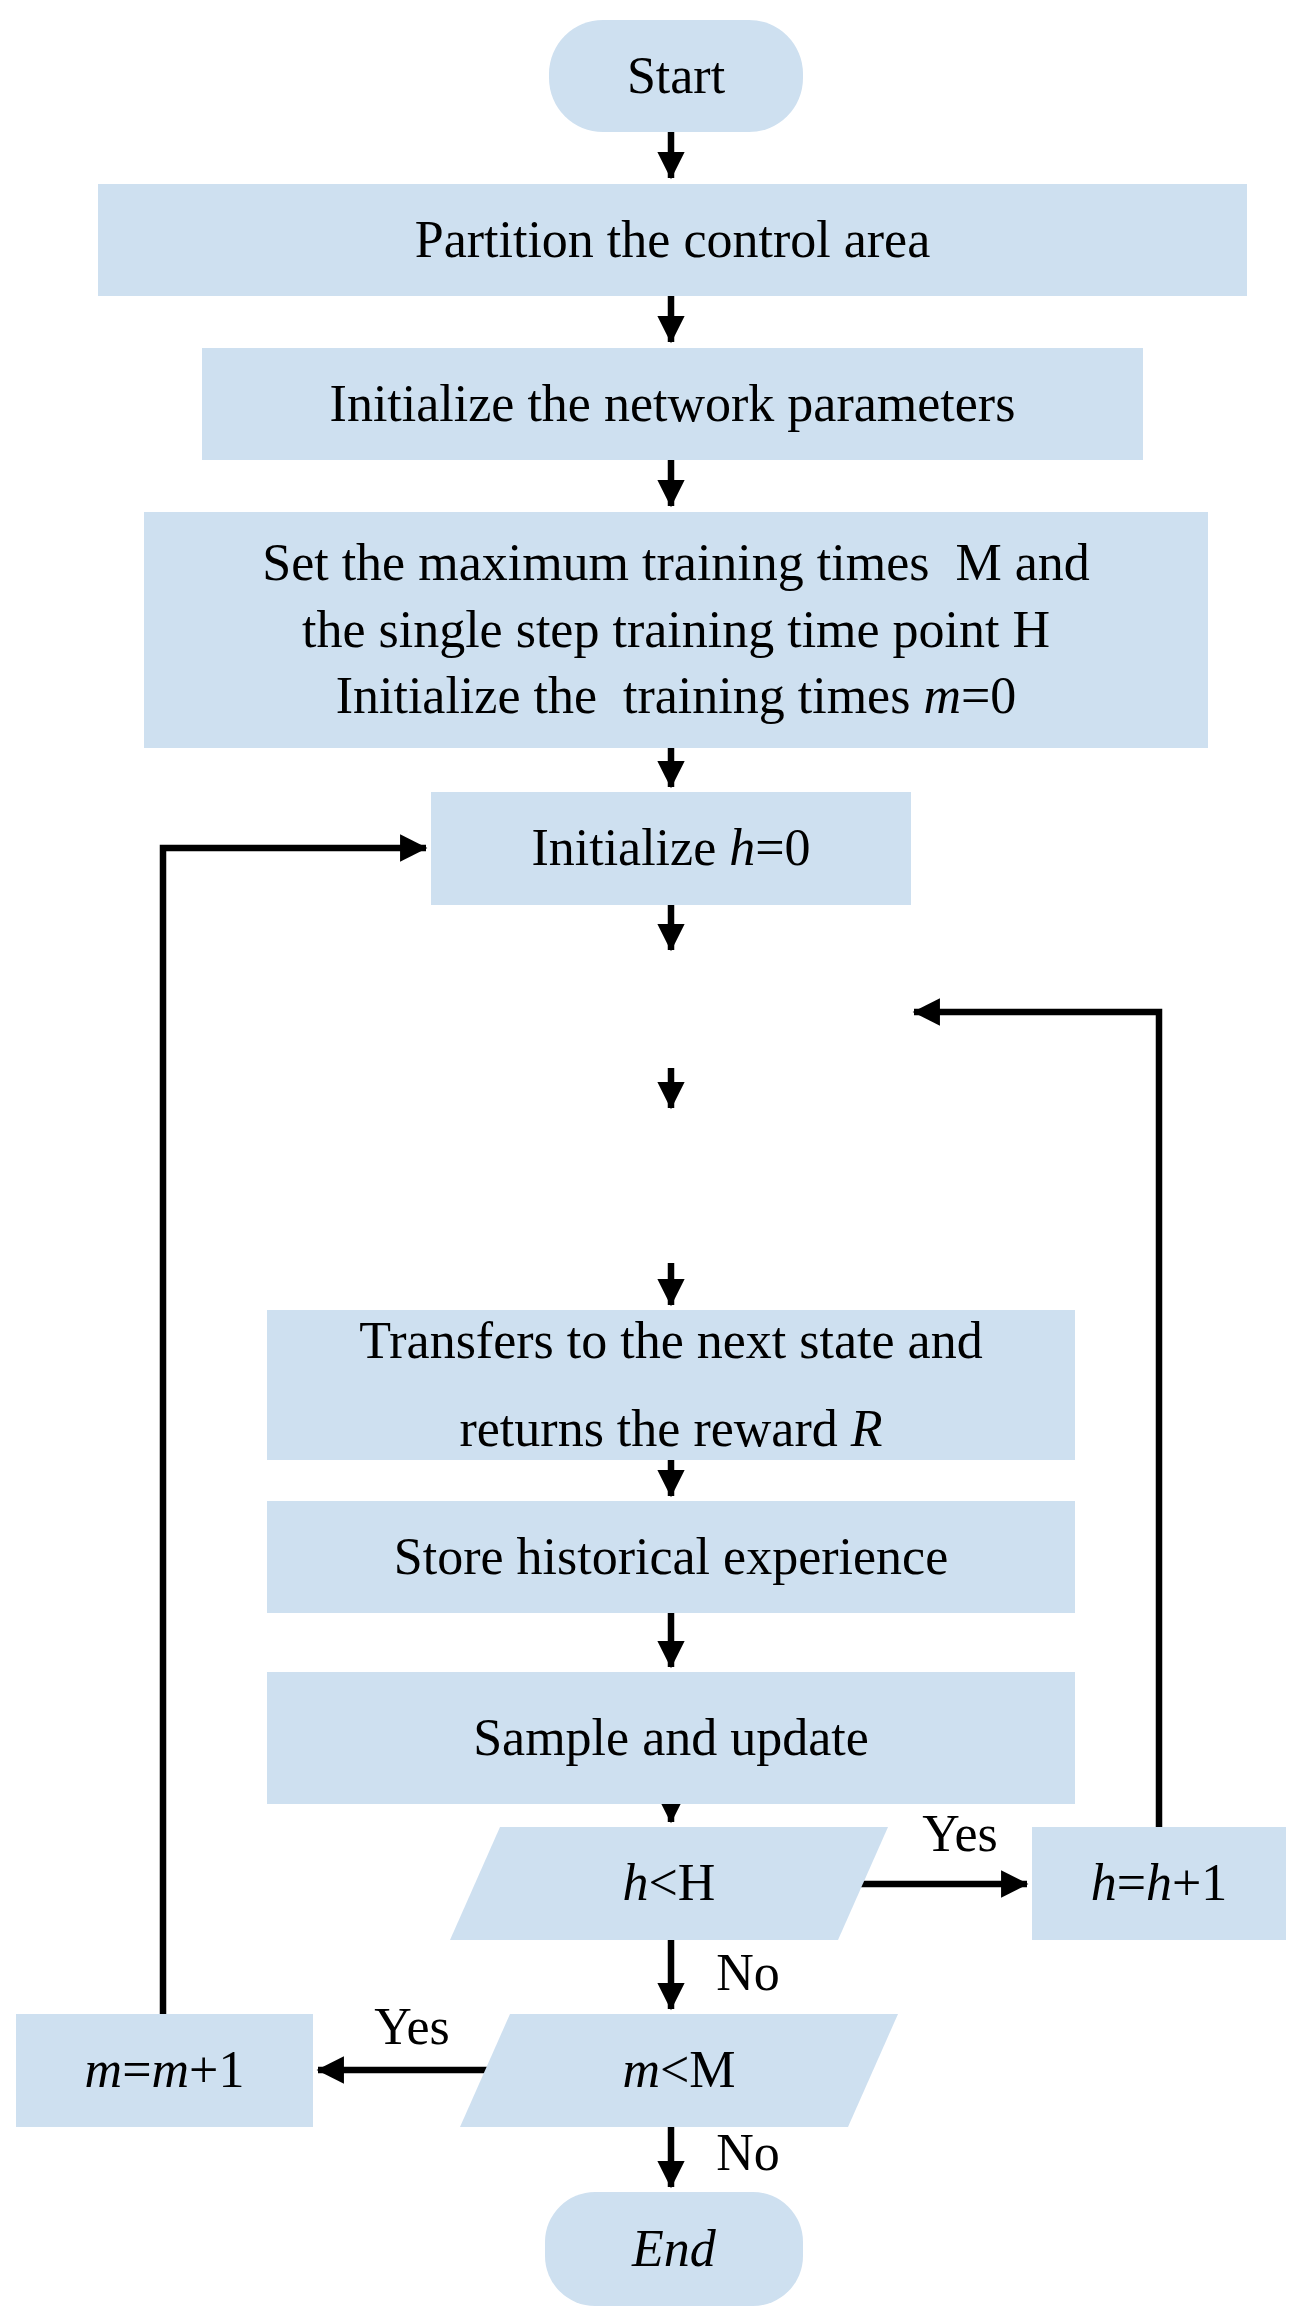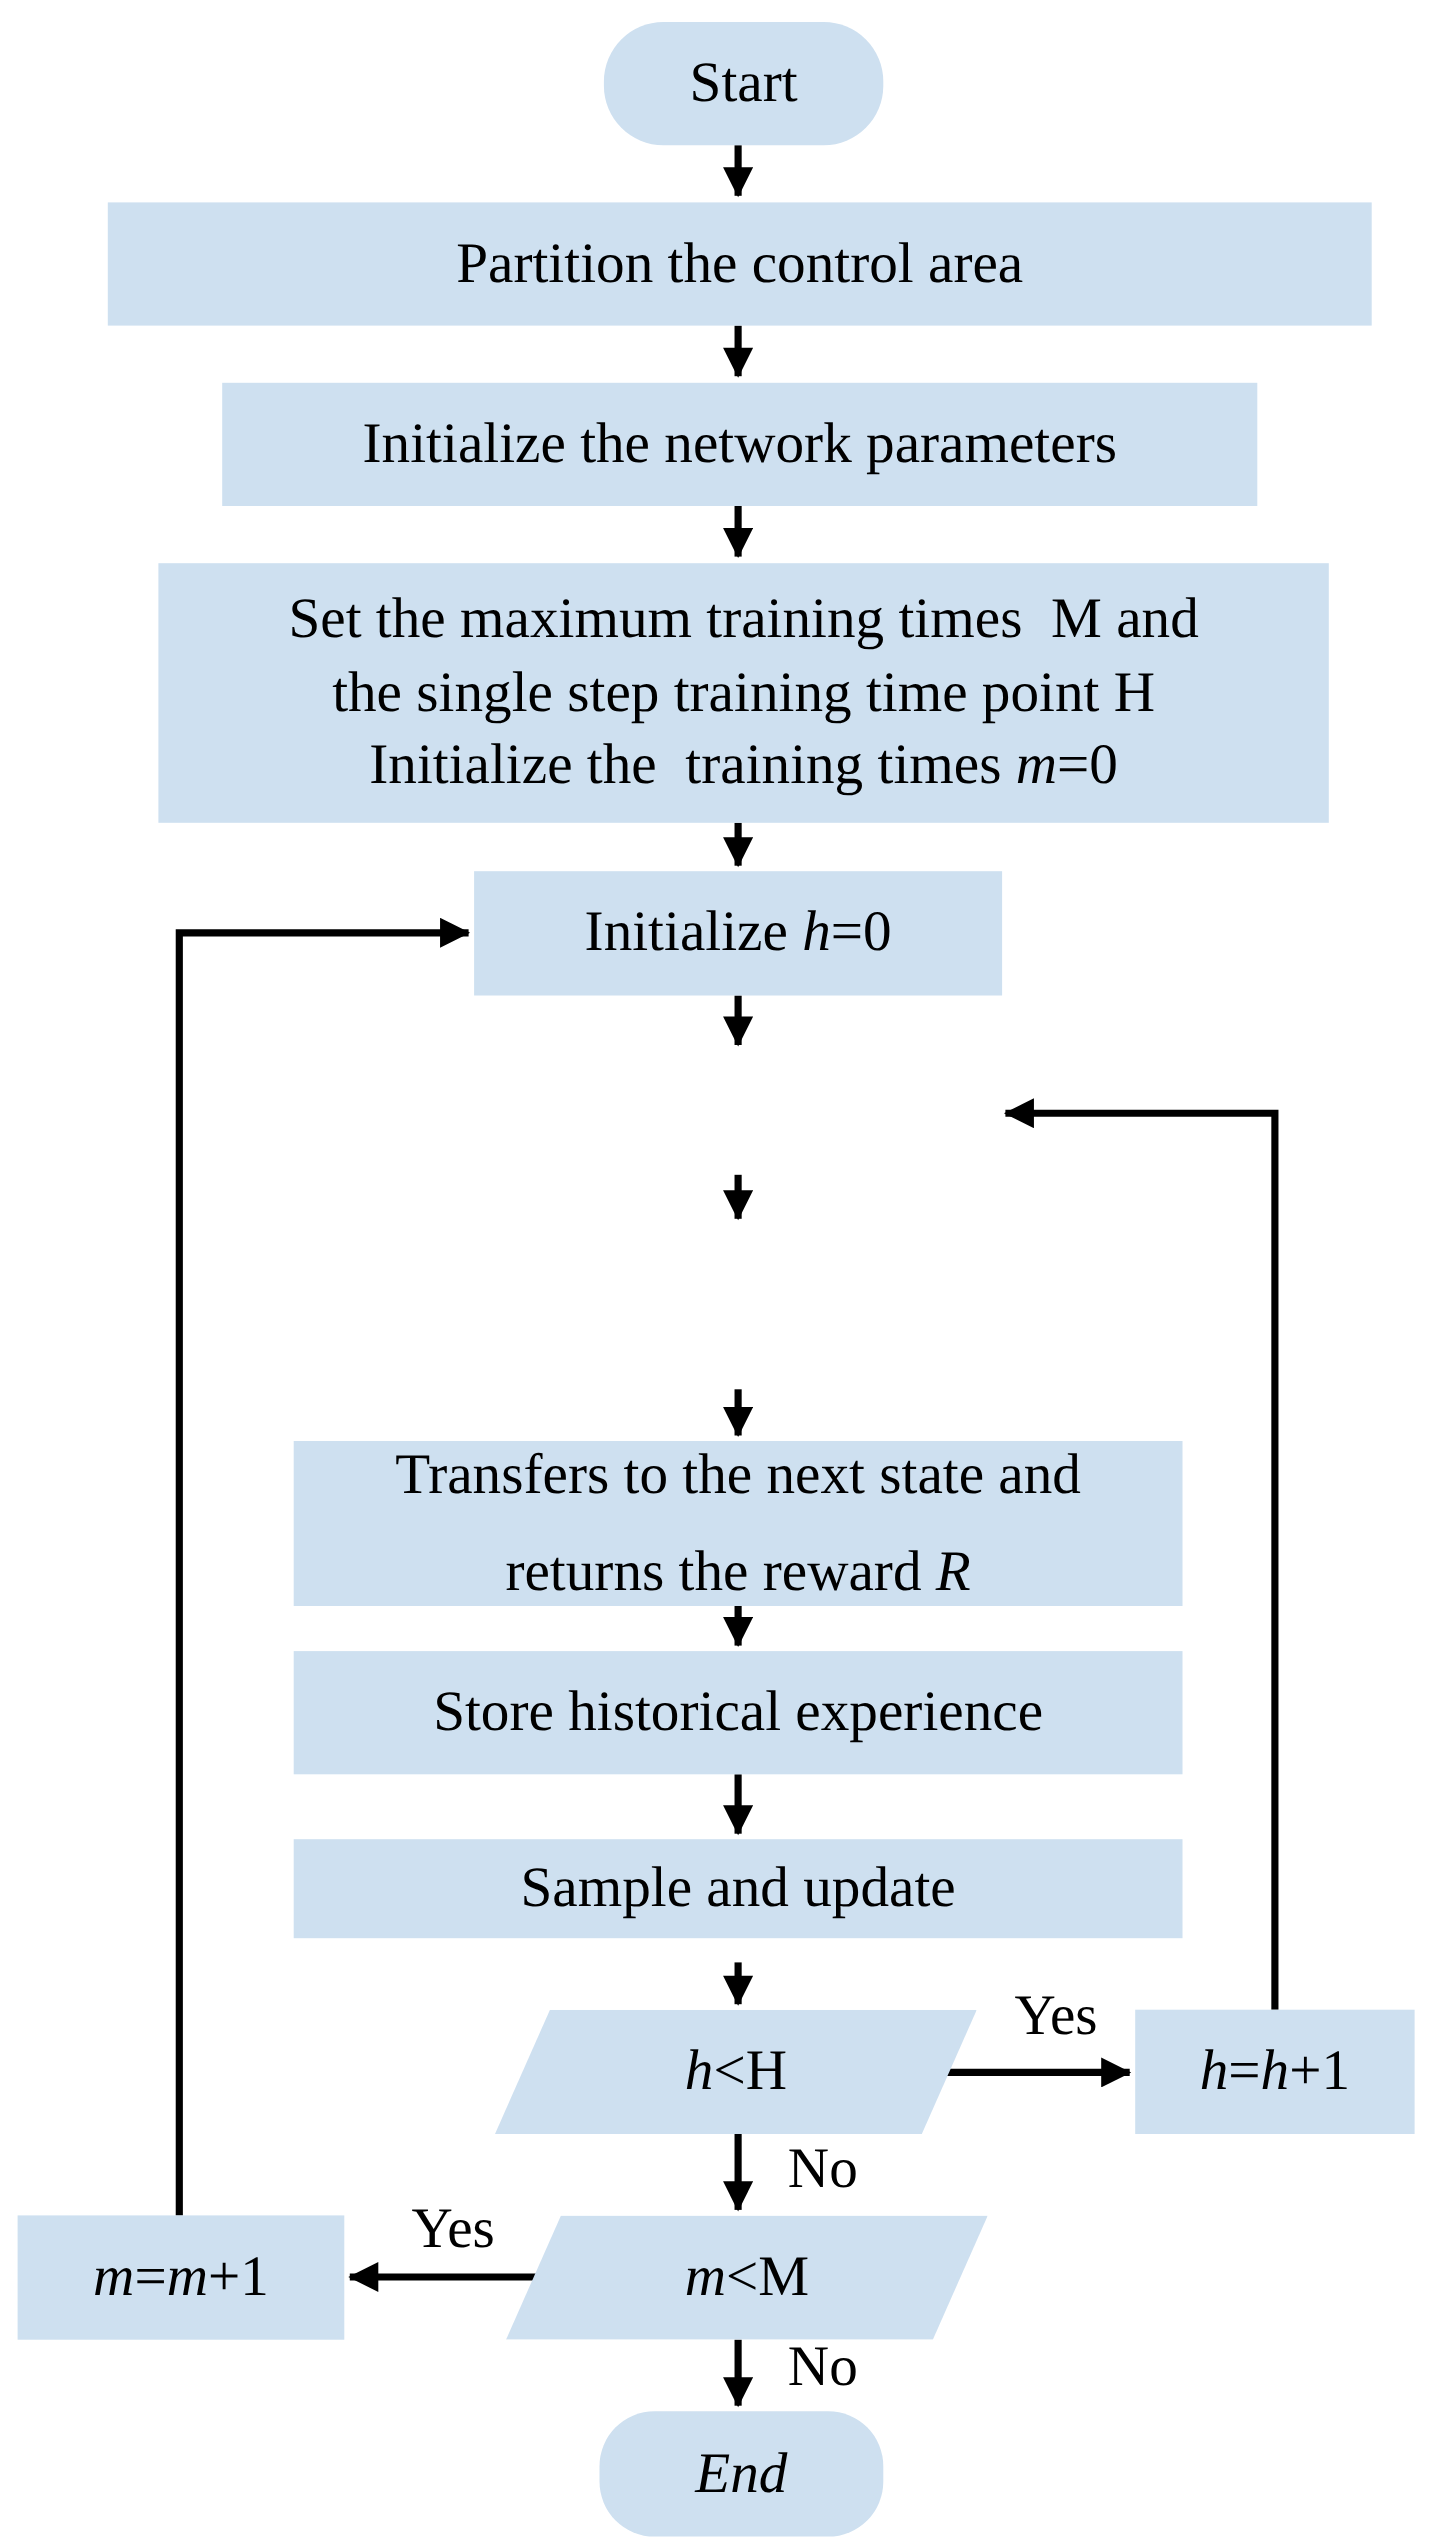--- a/index.html
+++ b/index.html
@@ -39,21 +39,21 @@
   
   #n-start    {left:549px;top:20px;  width:254px; height:112px;border-radius:54px;}
   #n-partition{left:98px; top:184px; width:1149px;height:112px;}
   #n-initnet  {left:202px;top:348px; width:941px; height:112px;}
   #n-setmax   {left:144px;top:512px; width:1064px;height:236px;}
   #n-inith    {left:431px;top:792px; width:480px; height:113px;}
   #n-obtain   {left:428px;top:956px; width:481px; height:112px;}
   #n-output   {left:228px;top:1113px;width:886px; height:150px;}
   #n-transfers{left:267px;top:1310px;width:808px; height:150px;gap:21px;}
   #n-store    {left:267px;top:1501px;width:808px; height:112px;}
-  #n-sample   {left:267px;top:1672px;width:808px; height:90px;}
+  #n-sample   {left:267px;top:1672px;width:808px; height:132px;}
   #n-hH       {left:450px;top:1827px;width:438px; height:113px;
                clip-path:polygon(50px 0,100% 0,calc(100% - 50px) 100%,0 100%);}
   #n-h1       {left:1032px;top:1827px;width:254px;height:113px;}
   #n-mM       {left:460px;top:2014px;width:438px; height:113px;
                clip-path:polygon(50px 0,100% 0,calc(100% - 50px) 100%,0 100%);}
   #n-m1       {left:16px; top:2014px;width:297px; height:113px;}
   #n-end      {left:545px;top:2192px;width:258px; height:114px;border-radius:50px;font-style:italic;}
   
   #lbl-h-yes{left:960px;top:1833px;}
   #lbl-h-no {left:748px;top:1972px;}

